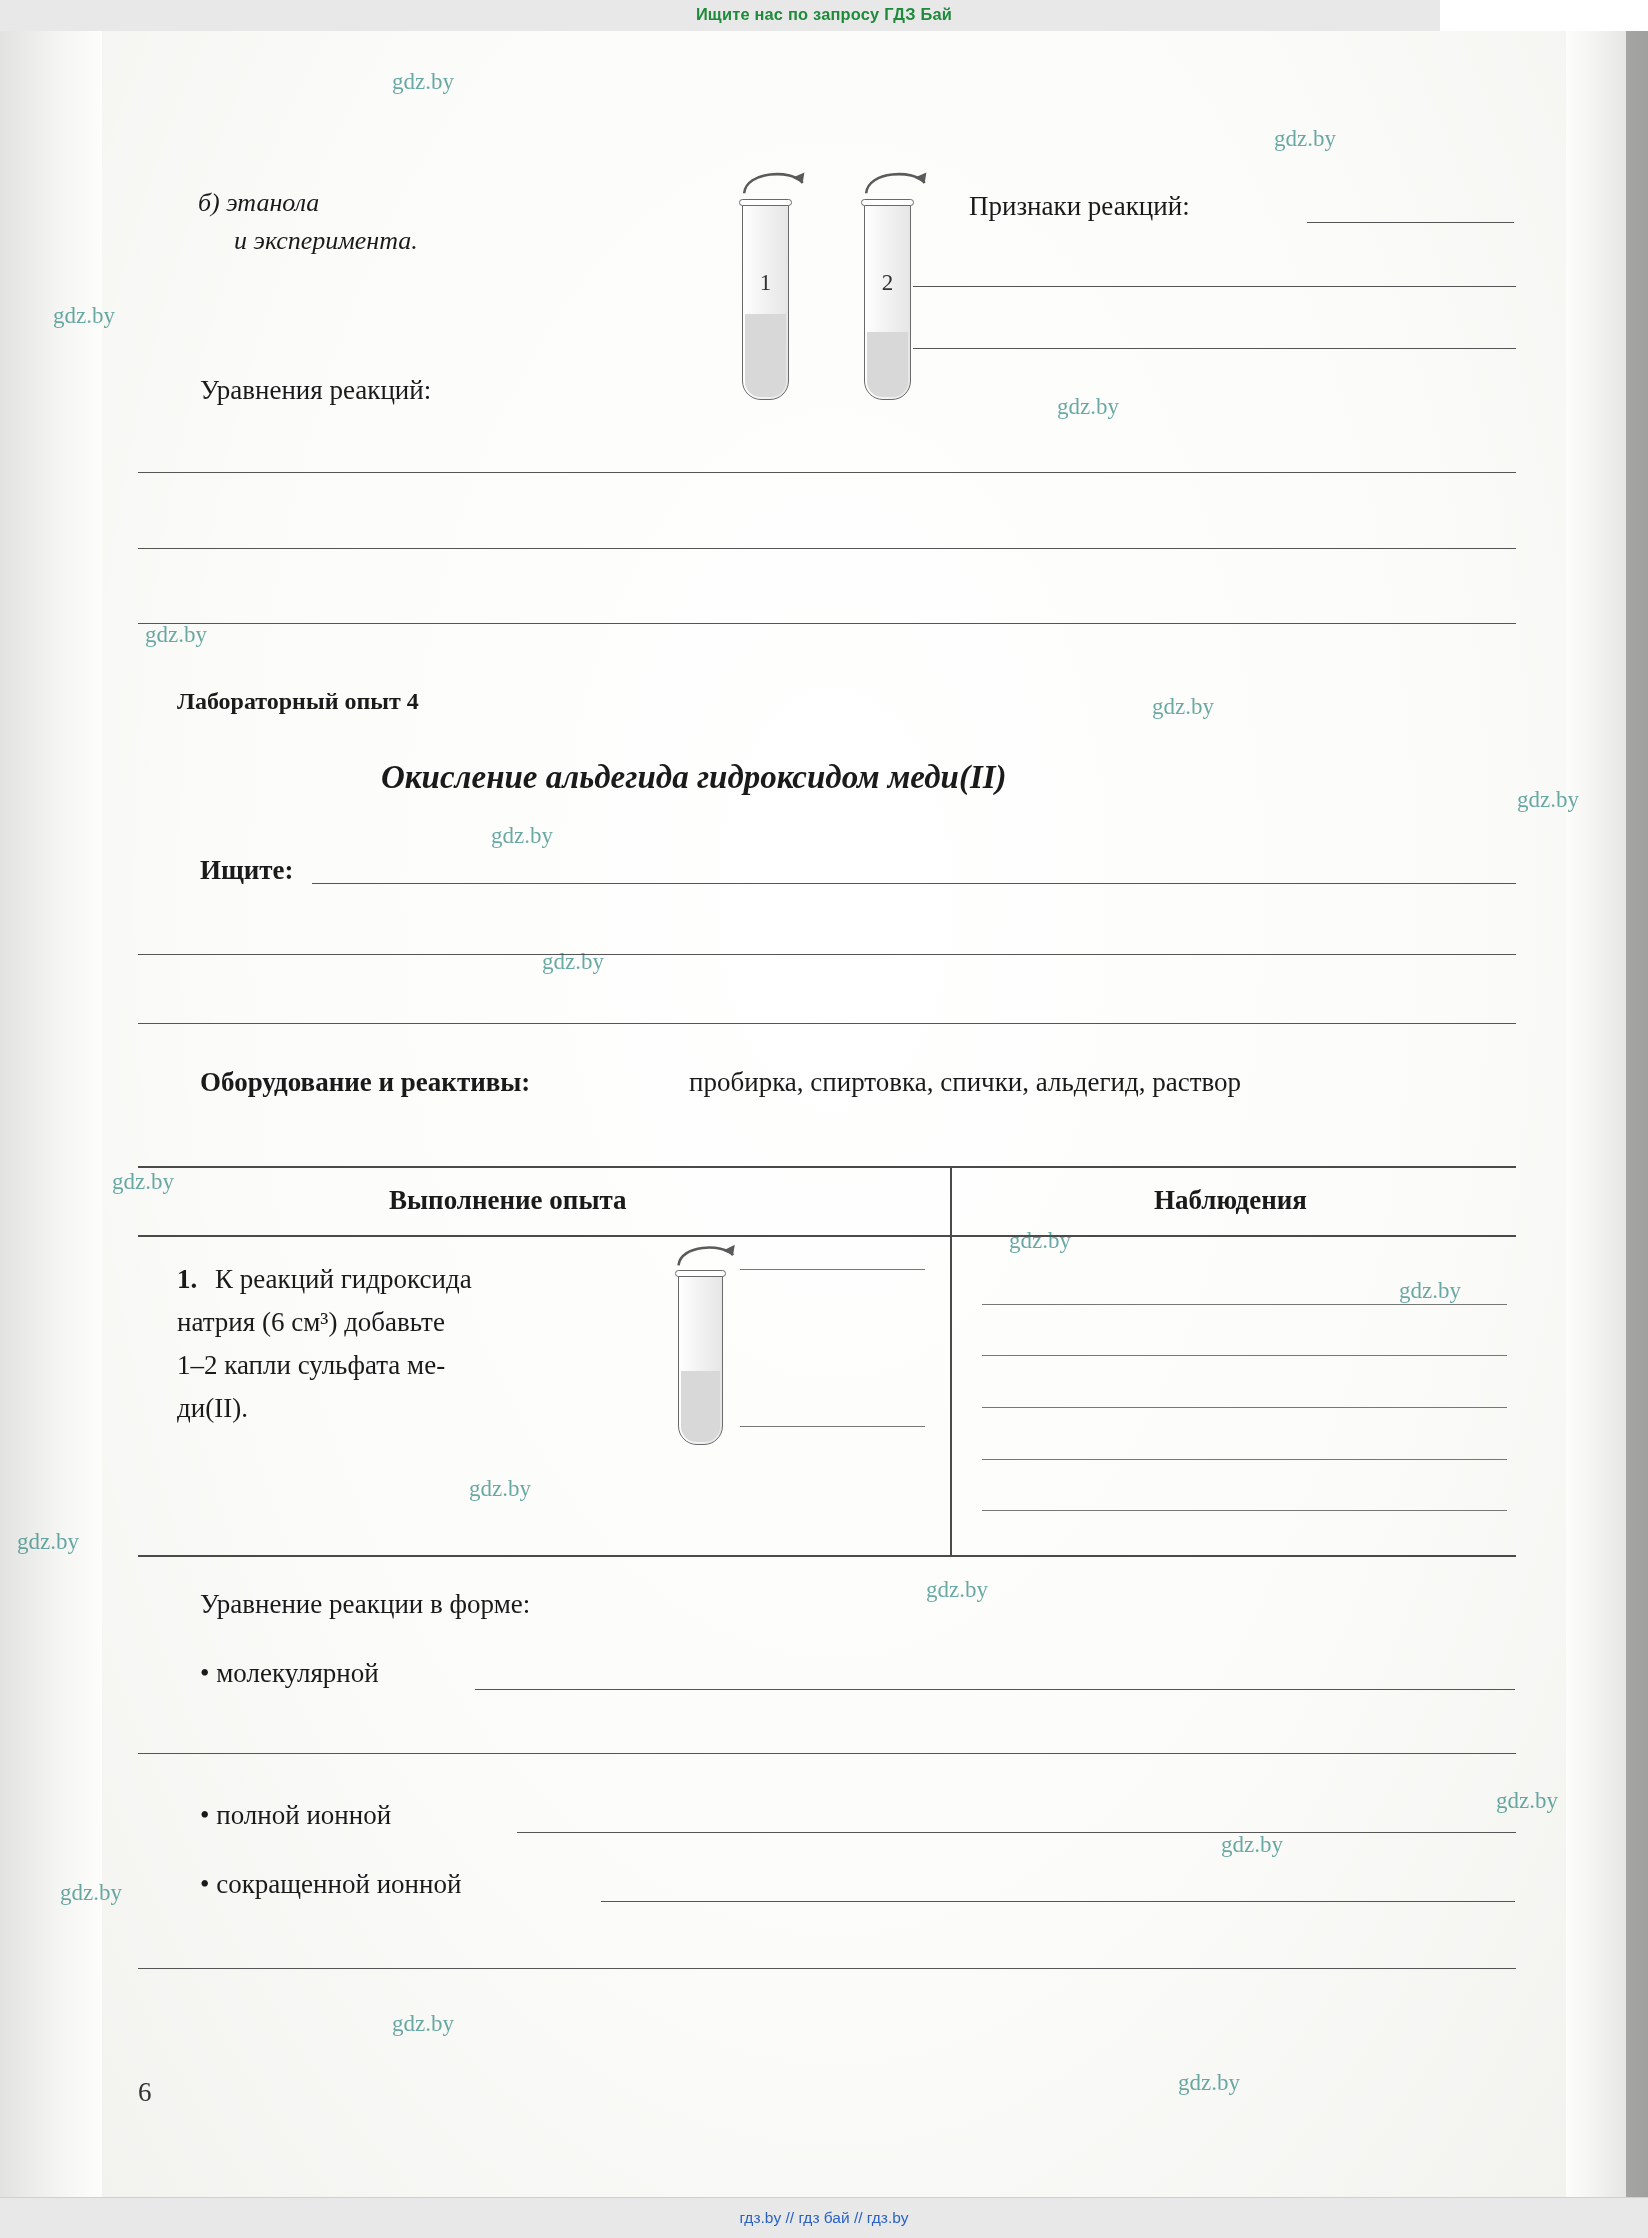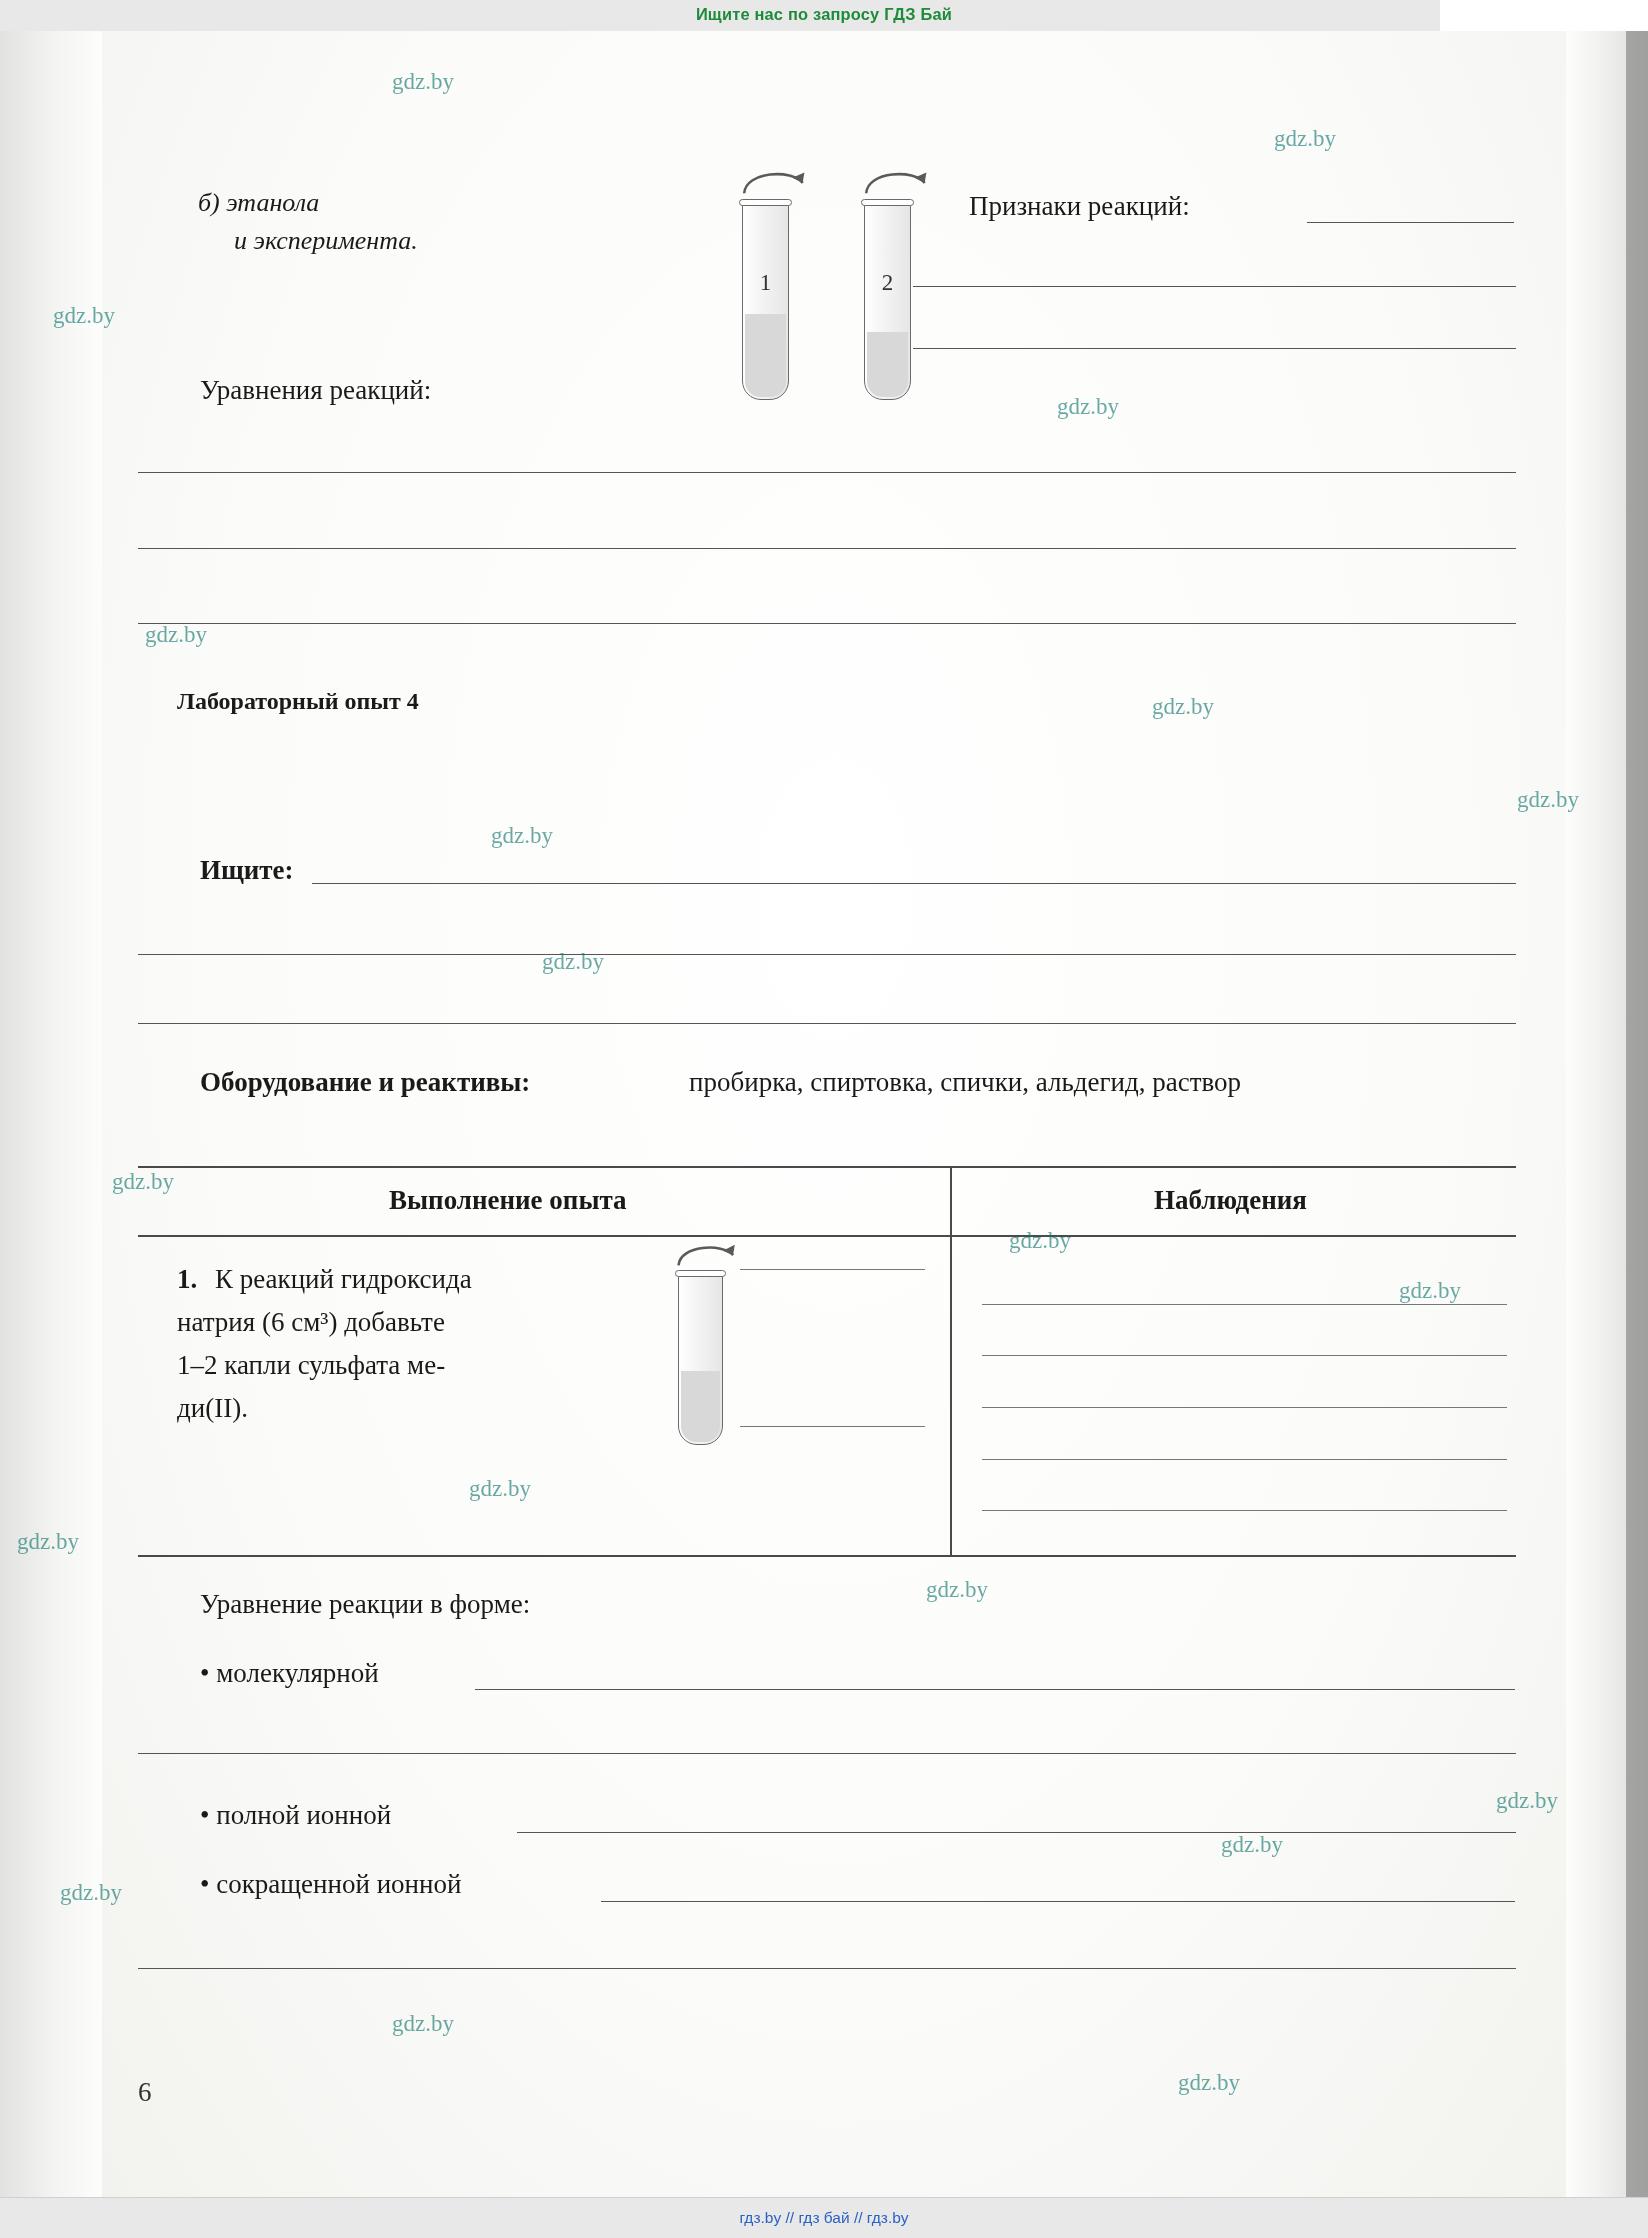--- a/index.html
+++ b/index.html
@@ -305,20 +305,21 @@
     <div class="rule" style="left:1307px; top:191px; width:207px;"></div>
     <div class="rule" style="left:913px; top:255px; width:603px;"></div>
     <div class="rule" style="left:913px; top:317px; width:603px;"></div>
 
     <div class="txt" style="left:200px; top:344px; font-size:27px;">Уравнения реакций:</div>
     <div class="rule" style="left:138px; top:441px; width:1378px;"></div>
     <div class="rule" style="left:138px; top:517px; width:1378px;"></div>
     <div class="rule" style="left:138px; top:592px; width:1378px;"></div>
 
     <div class="txt bold" style="left:129px; top:657px; font-size:24px;margin-left:48px;">Лабораторный опыт 4</div>
+    <div class="txt bold ital" style="left:381px; top:728px; font-size:33px;">Окисление альдегида гидроксидом меди(II)</div>
 
     <div class="txt bold" style="left:200px; top:824px; font-size:27px;">Ищите:</div>
     <div class="rule" style="left:312px; top:852px; width:1204px;"></div>
     <div class="rule" style="left:138px; top:923px; width:1378px;"></div>
     <div class="rule" style="left:138px; top:992px; width:1378px;"></div>
 
     <div class="txt bold" style="left:200px; top:1036px; font-size:27px;">Оборудование и реактивы:</div>
     <div class="txt" style="left:689px; top:1036px; font-size:27px;">пробирка, спиртовка, спички, альдегид, раствор</div>
 
     <div class="tbl-line" style="left:138px; top:1135px; width:1378px; height:1.7px;"></div>

